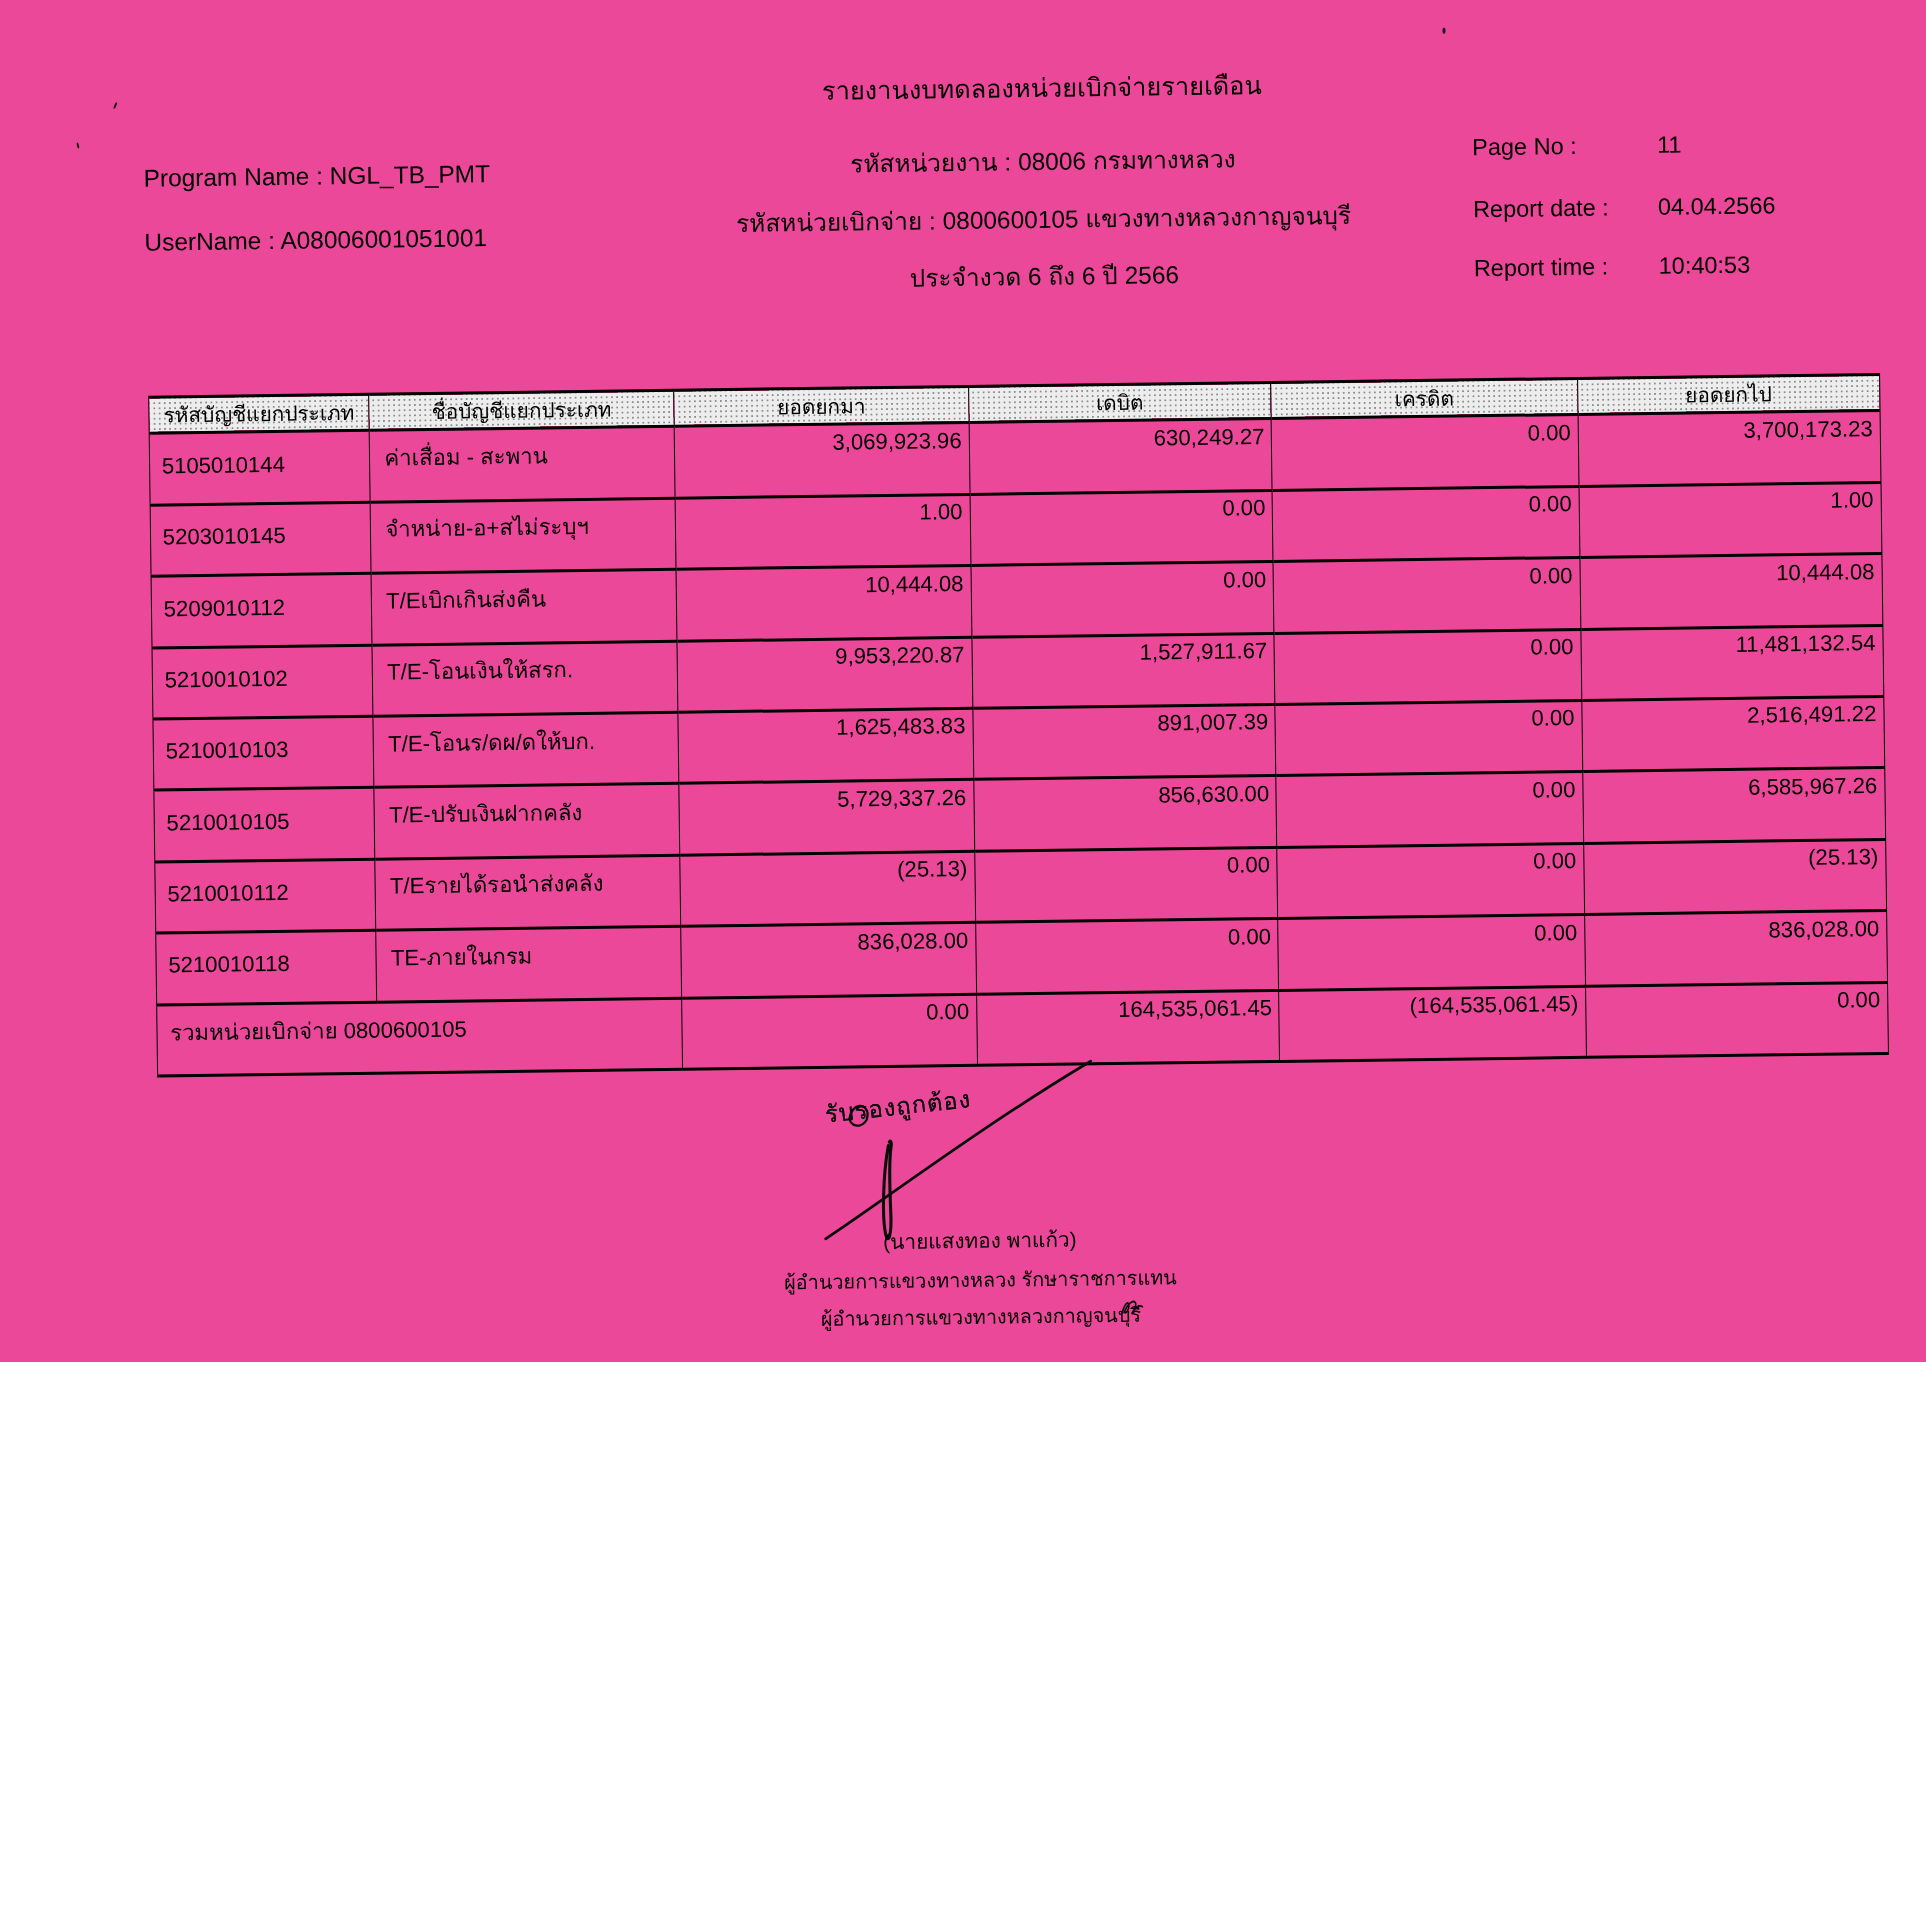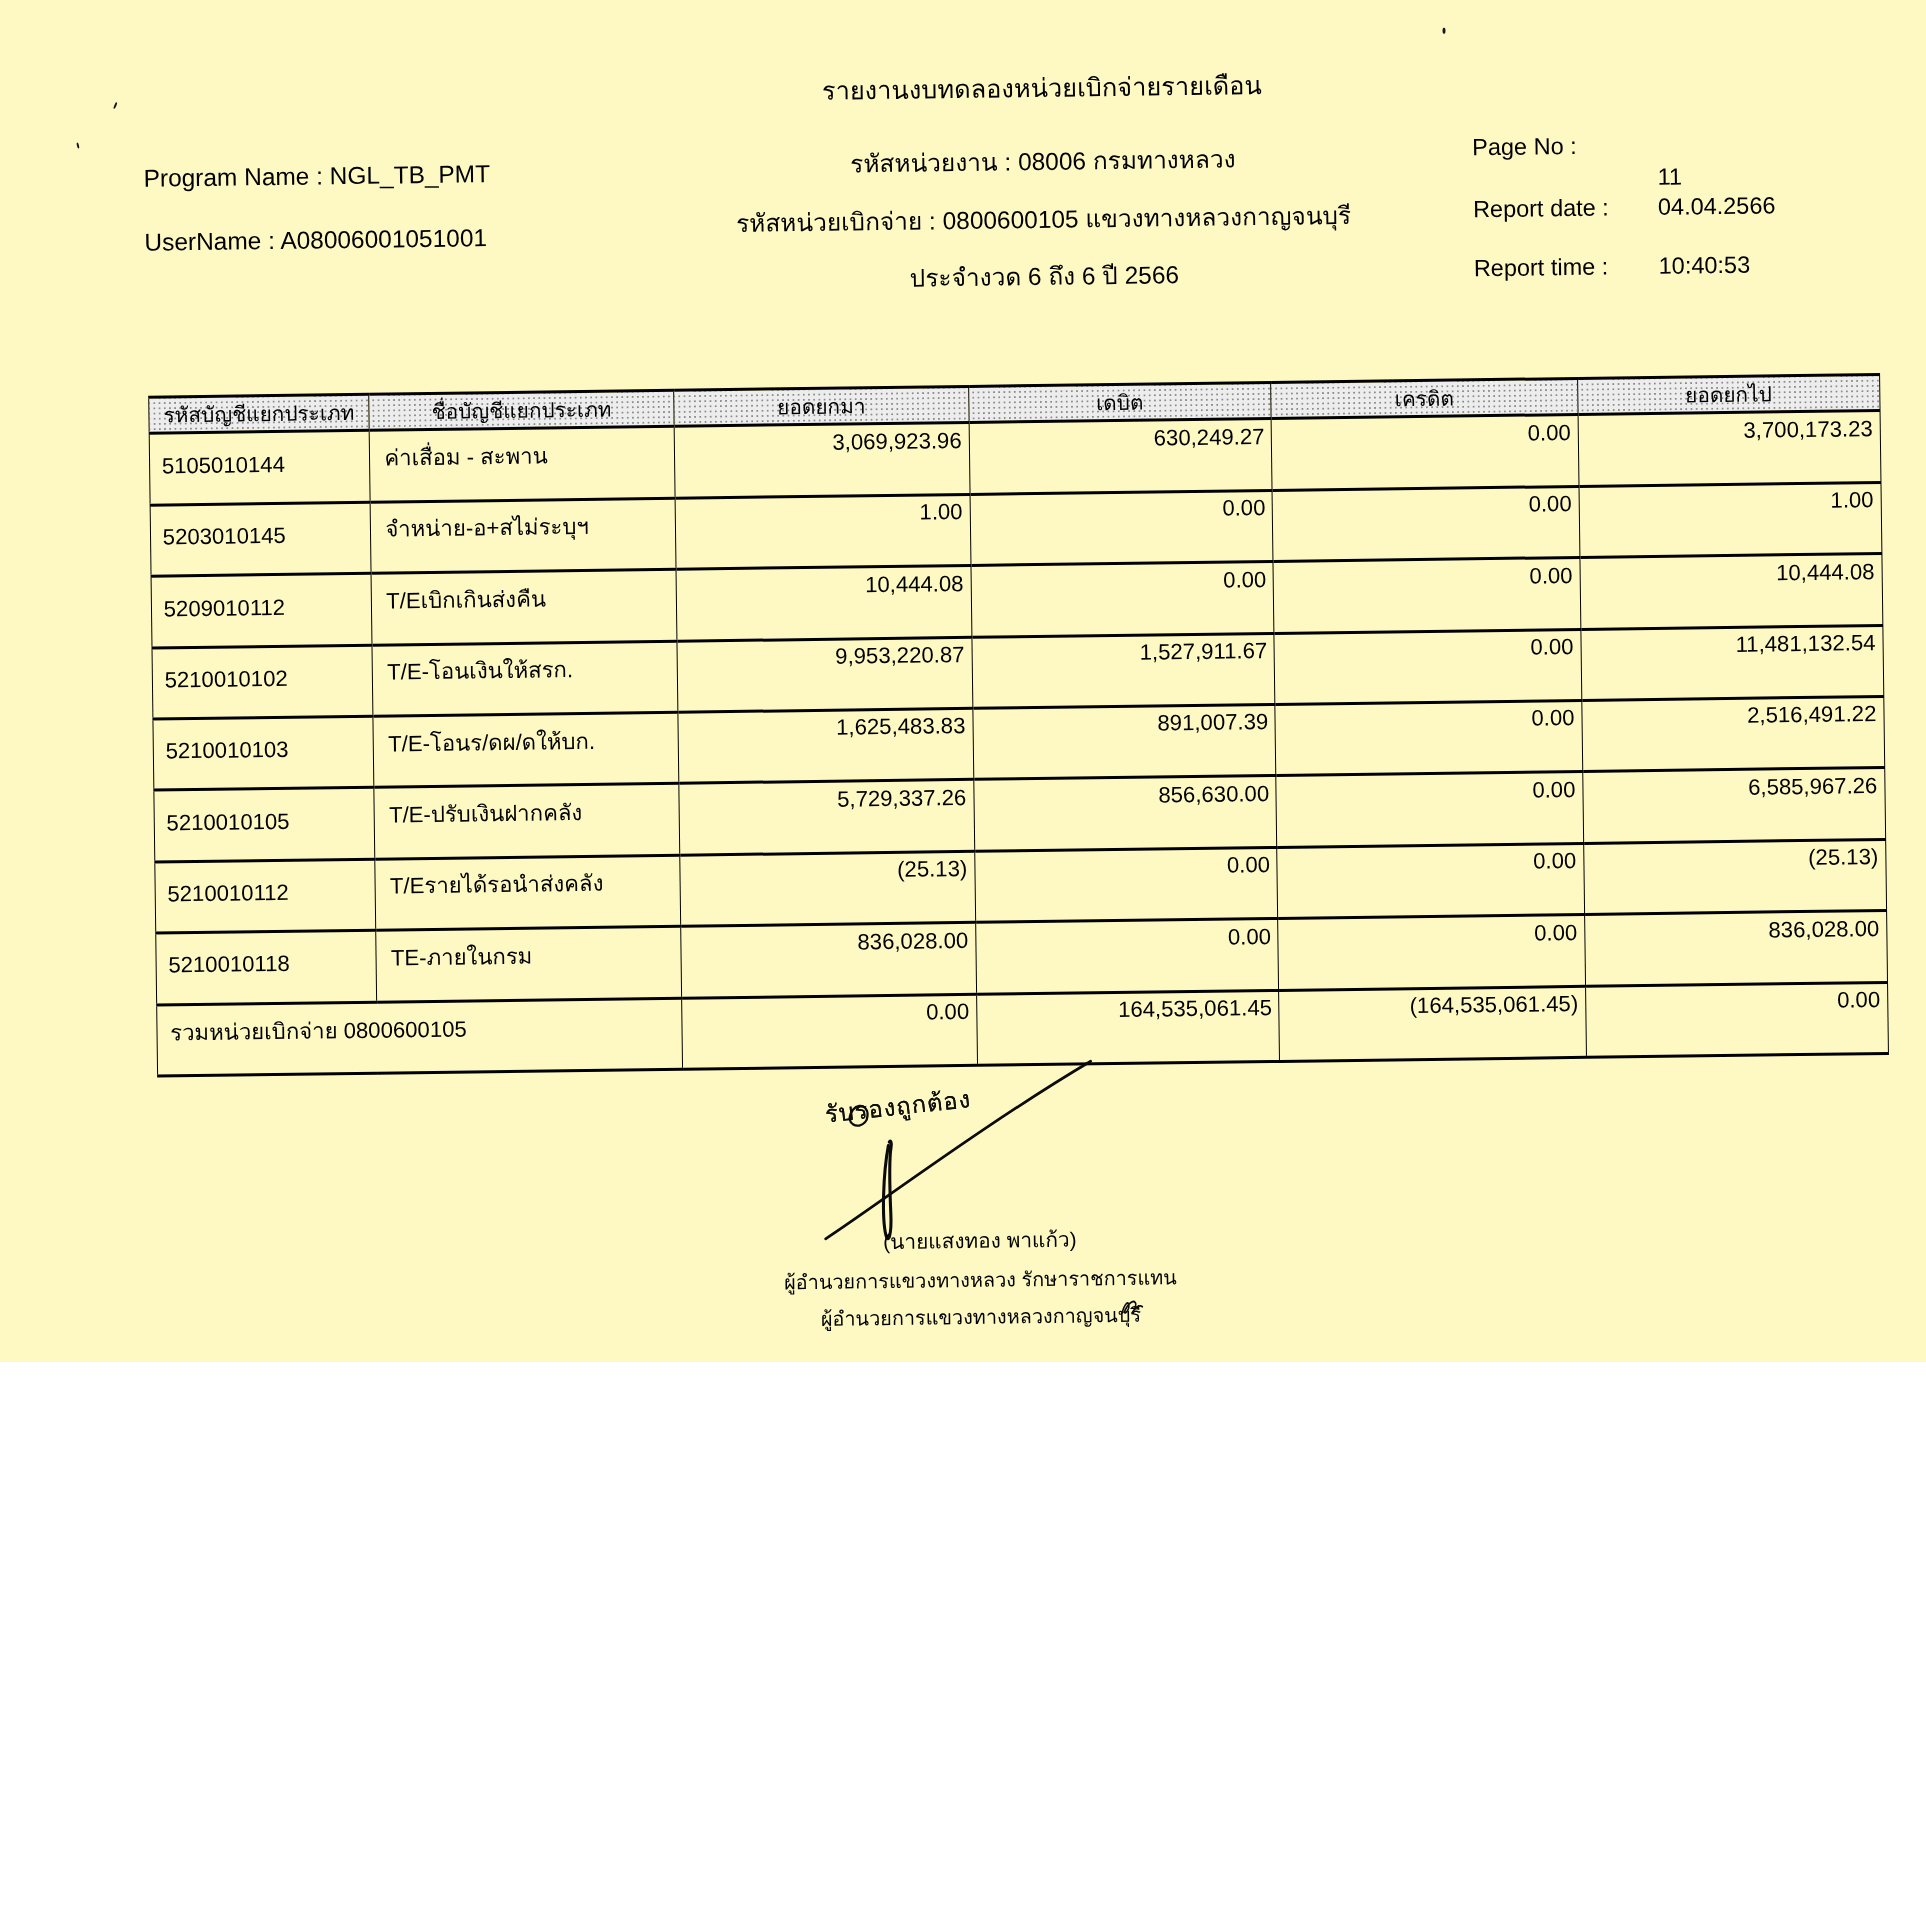--- a/index.html
+++ b/index.html
@@ -1,19 +1,19 @@
 <!DOCTYPE html>
 <html lang="th" style="font-size:6.2px"><head>
 <meta charset="utf-8">
 <style>
   * { margin:0; padding:0; box-sizing:border-box; }
   html,body { background:#ffffff; }
   .page {
     position:relative; width:100vw; height:70.714vw;
-    background:#fef9c3; overflow:hidden; color:#000;
+    background:#ec4899; overflow:hidden; color:#000;
     font-family:"Liberation Sans","DejaVu Sans",sans-serif;
   }
   .content { position:absolute; inset:0; transform:rotate(-0.75deg); transform-origin:50% 50%; }
   .abs { position:absolute; line-height:1.25; white-space:nowrap; }
 
   .doc-title { left:35%; top:5.4%; width:39%; text-align:center; font-size:1.32vw; }
   .hline { font-size:1.27vw; }
   .h-left { left:7.8%; }
   .h-center { left:35%; width:39%; text-align:center; }
   .r-label { left:76.8%; font-size:1.22vw; }
@@ -70,21 +70,21 @@
     <div class="abs h-left hline" style="top:15.9%;">
       <span>UserName :</span>
       <span>A08006001051001</span>
     </div>
 
     <div class="abs h-center hline" style="top:10.9%;">รหัสหน่วยงาน : 08006 กรมทางหลวง</div>
     <div class="abs h-center hline" style="top:15.1%;">รหัสหน่วยเบิกจ่าย : 0800600105 แขวงทางหลวงกาญจนบุรี</div>
     <div class="abs h-center hline" style="top:19.3%;">ประจำงวด 6 ถึง 6 ปี 2566</div>
 
     <div class="abs r-label" style="top:10.3%;">Page No :</div>
-    <div class="abs r-value" style="top:10.3%;margin-top:32px;">11</div>
+    <div class="abs r-value" style="top:10.3%;">11</div>
     <div class="abs r-label" style="top:14.8%;">Report date :</div>
     <div class="abs r-value" style="top:14.8%;">04.04.2566</div>
     <div class="abs r-label" style="top:19.2%;">Report time :</div>
     <div class="abs r-value" style="top:19.2%;">10:40:53</div>
 
     <div class="tablewrap">
       <table>
         <colgroup>
           <col style="width:12.7%">
             <col style="width:17.65%">

